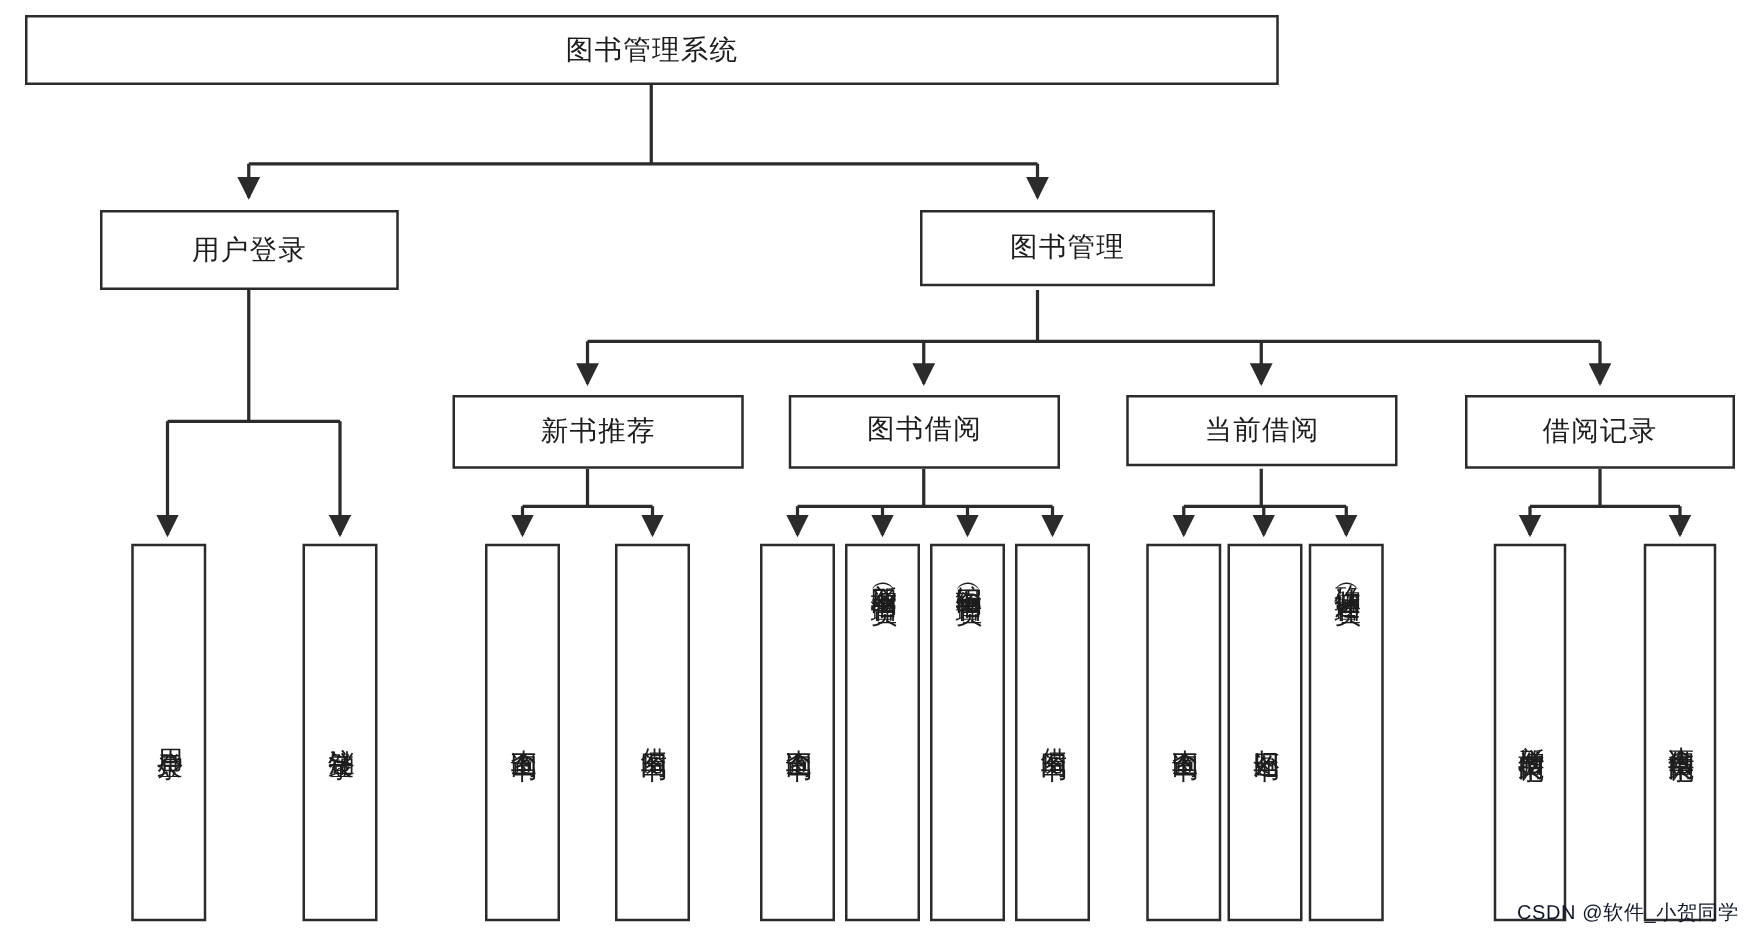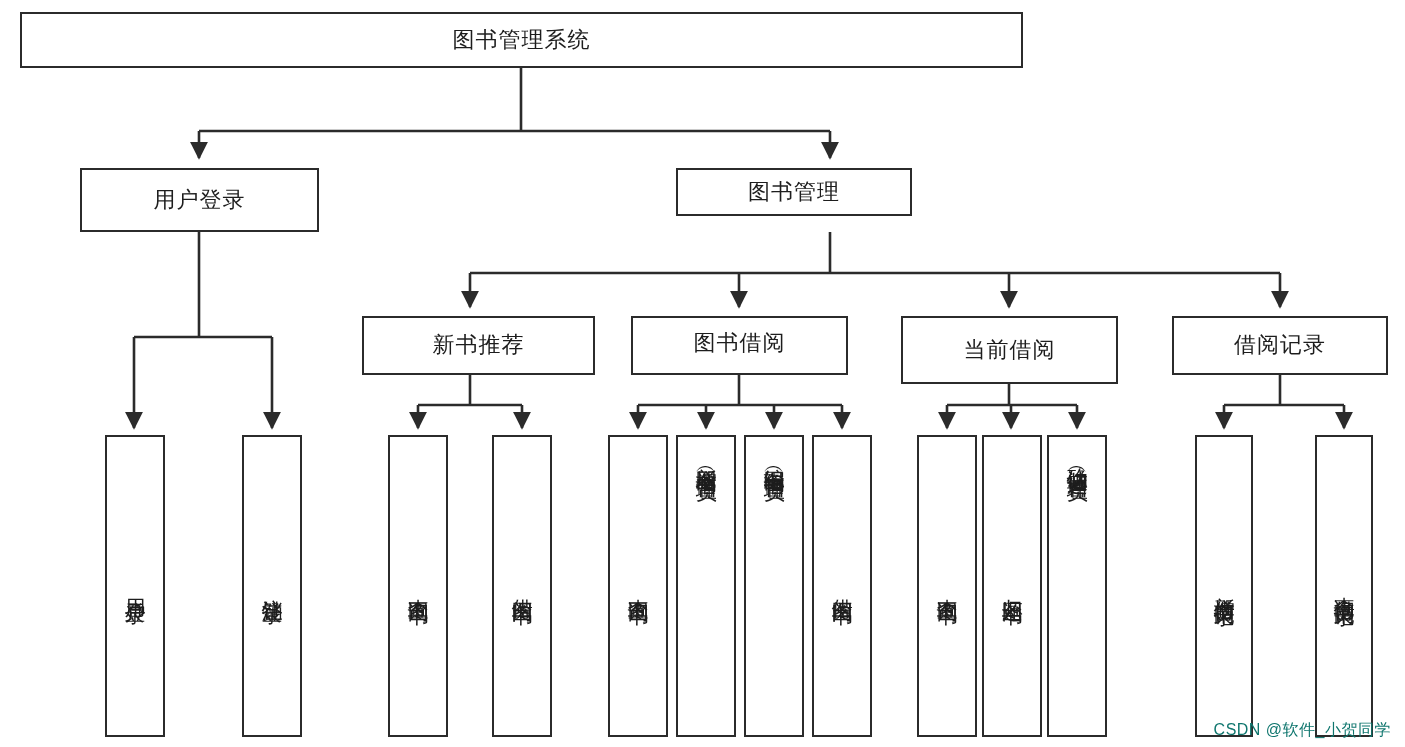--- a/index.html
+++ b/index.html
@@ -55,21 +55,21 @@
   }
   .node-v.centered {
     justify-content: center;
     padding-top: 0;
   }
   .watermark {
     position: absolute;
     right: 14px;
     bottom: 6px;
     font-size: 16px;
-    color: #0f766e;
+    color: #0f172a;
     white-space: nowrap;
     z-index: 3;
     letter-spacing: 0.5px;
   }
 </style>
 </head>
 <body>
 
 <div id="canvas">
 
@@ -123,31 +123,31 @@
     </g>
   </svg>
 
   <div class="node node-h" style="left:20px; top:12px; width:1003px; height:56px;">
     <span>图书管理系统</span>
   </div>
 
   <div class="node node-h" style="left:80px; top:168px; width:239px; height:64px;">
     <span>用户登录</span>
   </div>
-  <div class="node node-h" style="left:676px; top:168px; width:236px; height:48px;">
+  <div class="node node-h" style="left:736px; top:168px; width:236px; height:61px;">
     <span>图书管理</span>
   </div>
 
   <div class="node node-h" style="left:362px; top:316px; width:233px; height:59px;">
     <span>新书推荐</span>
   </div>
   <div class="node node-h" style="left:631px; top:316px; width:217px; height:59px;font-family:Liberation Mono, monospace;">
     <span>图书借阅</span>
   </div>
-  <div class="node node-h" style="left:901px; top:316px; width:217px; height:68px;">
+  <div class="node node-h" style="left:901px; top:316px; width:217px; height:57px;">
     <span>当前借阅</span>
   </div>
   <div class="node node-h" style="left:1172px; top:316px; width:216px; height:59px;">
     <span>借阅记录</span>
   </div>
 
   <div class="node node-v centered" style="left:105px; top:435px; width:60px; height:302px;">
     <span>用户登录</span>
   </div>
   <div class="node node-v centered" style="left:242px; top:435px; width:60px; height:302px;">

